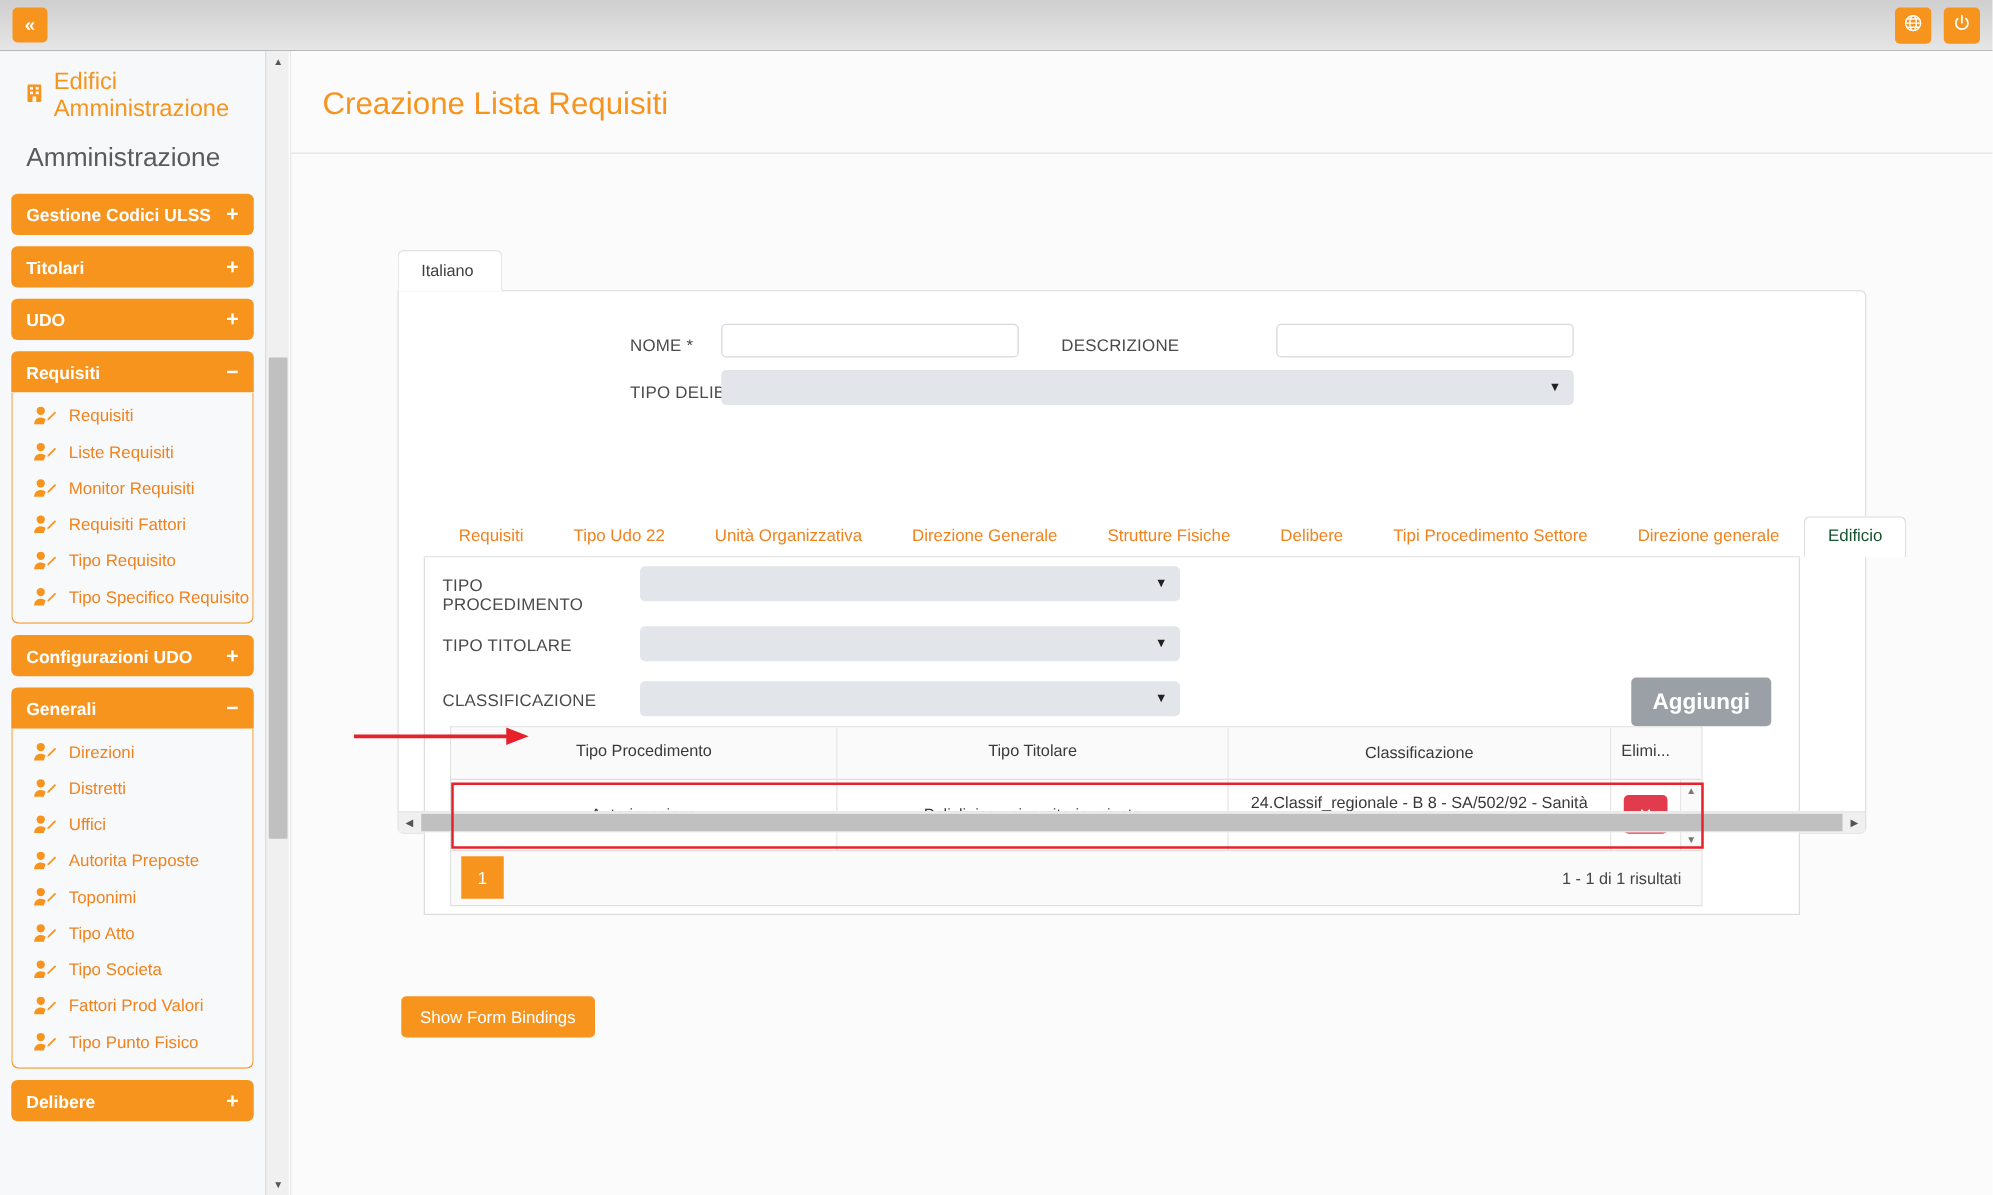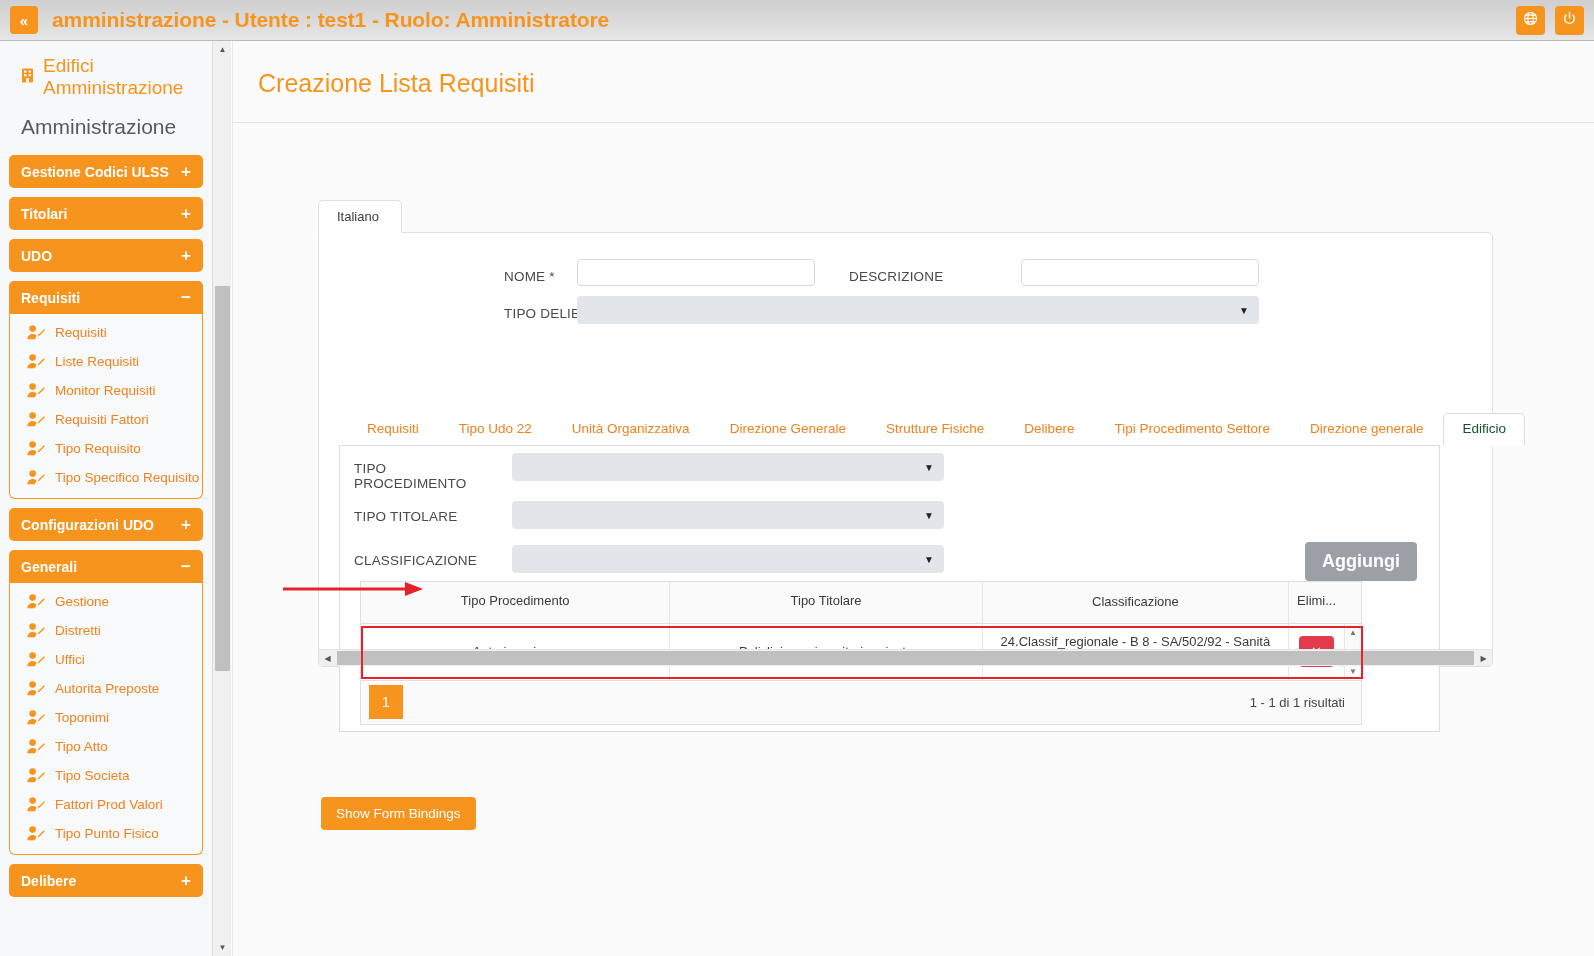--- a/index.html
+++ b/index.html
@@ -312,21 +312,20 @@
     font-family: "Liberation Sans", sans-serif;
   }
 </style>
 </head>
 <body>
 
 <div class="topbar">
   <div class="collapse-btn">
     <span>«</span>
   </div>
-  <div class="topbar-title">amministrazione - Utente : test1 - Ruolo: Amministratore</div>
   <div class="topbar-right">
     <div class="icon-btn">
       <span>
         <svg width="15" height="15" viewBox="0 0 16 16" fill="none" stroke="#fff" stroke-width="1.2">
           <circle cx="8" cy="8" r="6.4"></circle>
             <ellipse cx="8" cy="8" rx="2.8" ry="6.4"></ellipse>
           <line x1="1.7" y1="8" x2="14.3" y2="8"></line>
             <line x1="2.6" y1="4.5" x2="13.4" y2="4.5"></line>
           <line x1="2.6" y1="11.5" x2="13.4" y2="11.5"></line>
         </svg>
@@ -435,21 +434,21 @@
           <span>Generali</span>
           <span class="sign">−</span>
         </div>
         <div class="sb-sublist">
           <div class="sb-item">
             <span class="ic"><svg width="18" height="15" viewBox="0 0 18 15" fill="#f7941e">
                 <circle cx="5.6" cy="3.6" r="3.3"></circle>
                 <path d="M0.3 14.3c0-3.3 2.4-5.4 5.3-5.4 1.5 0 2.9 0.55 3.9 1.5L8 14.3z"></path>
                 <path d="M16.9 4.2l1.0 1.0-5.6 5.6-1.5 0.5 0.5-1.5z"></path>
               </svg></span>
-            <span>Gestione</span>
+            <span>Direzioni</span>
           </div>
           <div class="sb-item">
             <span class="ic"><svg width="18" height="15" viewBox="0 0 18 15" fill="#f7941e">
                 <circle cx="5.6" cy="3.6" r="3.3"></circle>
                 <path d="M0.3 14.3c0-3.3 2.4-5.4 5.3-5.4 1.5 0 2.9 0.55 3.9 1.5L8 14.3z"></path>
                 <path d="M16.9 4.2l1.0 1.0-5.6 5.6-1.5 0.5 0.5-1.5z"></path>
               </svg></span>
             <span>Distretti</span>
           </div>
           <div class="sb-item">

